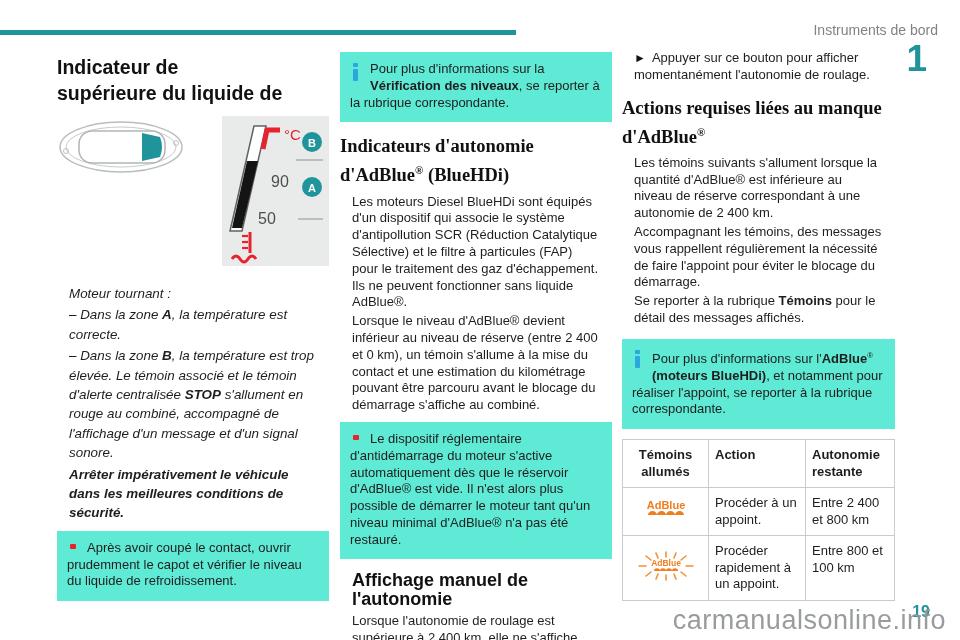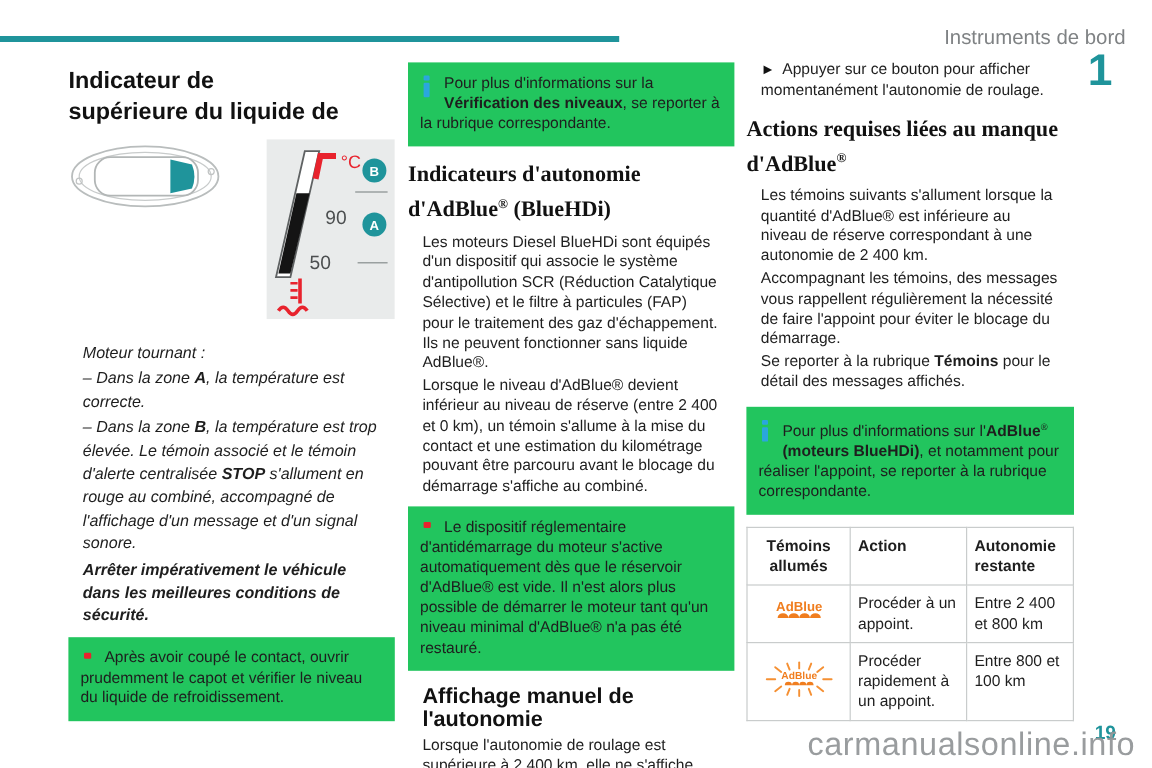--- a/index.html
+++ b/index.html
@@ -4,35 +4,35 @@
 <style>
   html,body{margin:0;padding:0;}
   body{
     width:960px;height:640px;position:relative;background:#ffffff;
     font-family:"Liberation Sans",sans-serif;color:#1e1e1e;overflow:hidden;
   }
   .b{font-weight:bold;}
   sup{font-size:60%;}
   
   .top-rule{position:absolute;left:0;top:30px;width:516px;height:5px;background:#1f949b;}
-  .hdr-title{position:absolute;top:22px;right:22px;font-size:17px;color:#7f8284;}
+  .hdr-title{position:absolute;top:22px;right:22px;font-size:14px;color:#7f8284;}
   .chapter-num{position:absolute;top:40px;right:33px;font-size:37px;font-weight:bold;color:#1f949b;line-height:1;}
   
   .col{position:absolute;top:50px;width:272px;}
   #col1{left:57px;}
   #col2{left:340px;}
   #col3{left:622px;width:273px;}
   h1{margin:4px 0 10px;font-size:19.5px;line-height:26px;font-weight:bold;color:#111;}
   h2{margin:12px 0 6px;font-size:18.5px;line-height:24px;font-weight:bold;color:#111;font-family:Liberation Serif, serif;}
   h3{margin:12px 12px 4px;font-size:18px;line-height:19px;font-weight:bold;color:#111;}
   .body1{font-size:13.4px;line-height:19.4px;font-style:italic;}
   .body2{font-size:13px;line-height:16.8px;}
   .par{margin:0 12px 2px;}
   
-  .note{background:#22c55e;padding:9px 10px 11px;margin:8px 0;font-size:13px;line-height:16.8px;}
+  .note{background:#5eead4;padding:9px 10px 11px;margin:8px 0;font-size:13px;line-height:16.8px;}
   .excl-icon{float:left;width:6px;margin:2px 11px 2px 3px;}
   .excl-icon .bar{height:13px;background:#e8232d;border-radius:1px;}
   .excl-icon .dot{height:5px;margin-top:2px;background:#e8232d;border-radius:1px;}
   .info-icon{float:left;width:5px;margin:2px 12px 2px 3px;}
   .info-icon .dot{height:4px;background:#2aa7dd;border-radius:1px;}
   .info-icon .bar{height:12px;margin-top:2px;background:#2aa7dd;border-radius:1px;}
   
   .figures{position:relative;height:152px;margin:2px 0 16px;}
   .cluster-fig{position:absolute;left:0;top:4px;}
   .gauge-fig{position:absolute;right:0;top:0;}

